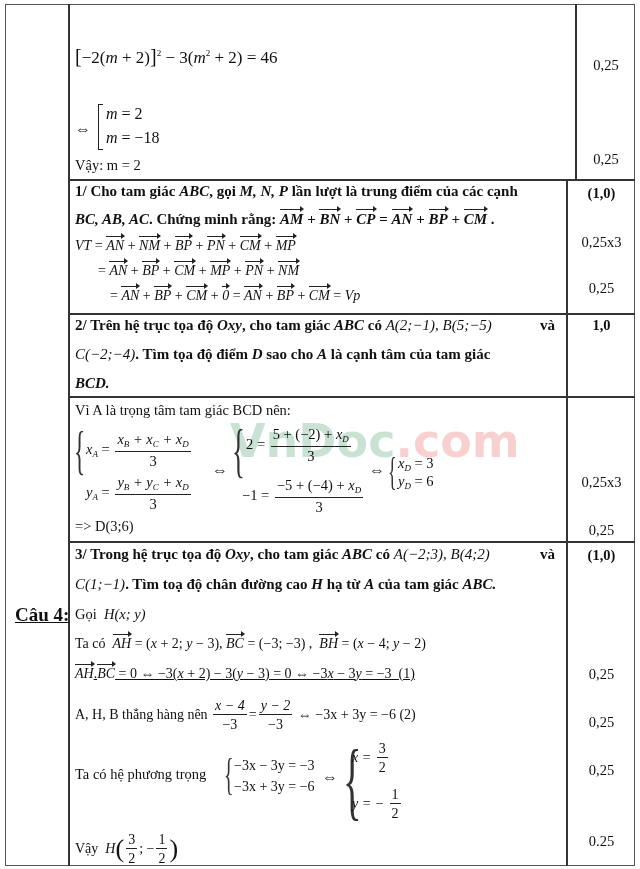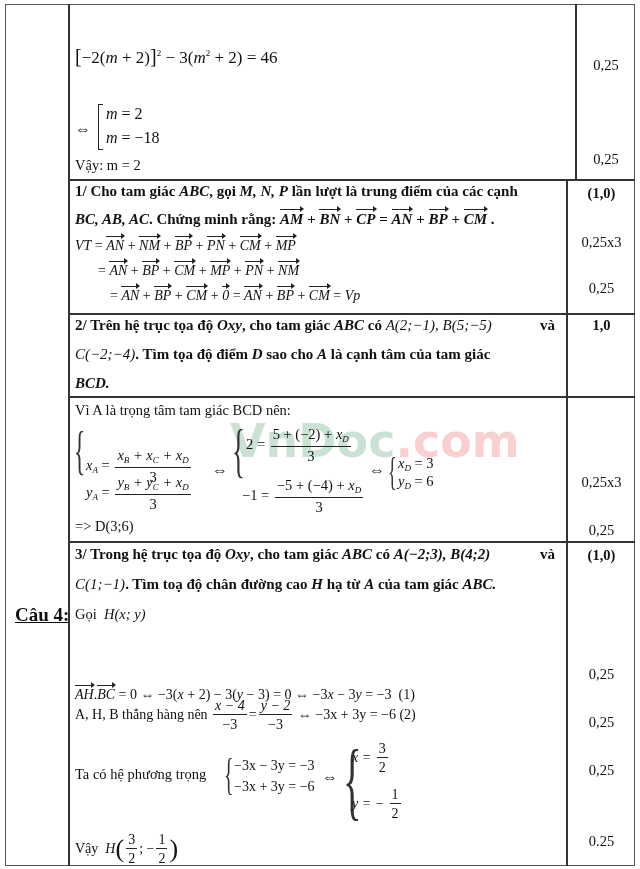--- a/index.html
+++ b/index.html
@@ -101,21 +101,21 @@
   <div class="t b" style="left:540px; top:318px; font-size:15px;">và</div>
   <div class="t b" style="left:75px; top:347px; font-size:15px;">
     <span class="i" style="font-weight:normal">C(−2;−4)</span><span>. Tìm tọa độ điểm </span><span class="i">D</span><span> sao cho </span><span class="i">A</span><span> là cạnh tâm của tam giác</span>
   </div>
   <div class="t b i" style="left:75px; top:376px; font-size:15px;">BCD.</div>
   <div class="score b" style="left:568px; width:67px; top:317px;">1,0</div>
 
   <div class="t" style="left:75px; top:403px;">Vì A là trọng tâm tam giác BCD nên:</div>
 
   <div class="brace" style="left:74px; top:425px;">{</div>
-  <div class="t i" style="left:86px; top:448px;">
+  <div class="t i" style="left:86px; top:432px;">
     x<span class="sub">A</span> <span style="font-style:normal">=</span>
     <span class="frac">
         <span class="num">x<span class="sub">B</span> + x<span class="sub">C</span> + x<span class="sub">D</span></span>
         <span class="den" style="font-style:normal">3</span>
       </span>
   </div>
   <div class="t i" style="left:86px; top:475px;">
     y<span class="sub">A</span> <span style="font-style:normal">=</span>
     <span class="frac">
         <span class="num">y<span class="sub">B</span> + y<span class="sub">C</span> + x<span class="sub">D</span></span>
@@ -142,35 +142,39 @@
   <div class="brace" style="left:388px; top:452px; font-size:40px;">{</div>
   <div class="t i" style="left:398px; top:456px;">x<span class="sub">D</span> <span style="font-style:normal">= 3</span></div>
   <div class="t i" style="left:398px; top:474px;">y<span class="sub">D</span> <span style="font-style:normal">= 6</span></div>
 
   <div class="t" style="left:75px; top:519px;">=&gt; D(3;6)</div>
   <div class="score" style="left:568px; width:67px; top:474px;">0,25x3</div>
   <div class="score" style="left:568px; width:67px; top:522px;">0,25</div>
 
   <div class="t b" style="left:75px; top:547px; font-size:15px;">
     <span>3/ Trong hệ trục tọa độ </span><span class="i">Oxy</span><span>, cho tam giác </span><span class="i">ABC</span><span> có </span>
-    <span class="i" style="font-weight:bold">A(−2;3), B(4;2)</span>
+    <span class="i" style="font-weight:normal">A(−2;3), B(4;2)</span>
   </div>
   <div class="t b" style="left:540px; top:547px; font-size:15px;">và</div>
   <div class="t b" style="left:75px; top:577px; font-size:15px;">
     <span class="i" style="font-weight:normal">C(1;−1)</span><span>. Tìm toạ độ chân đường cao </span><span class="i">H</span><span> hạ từ </span><span class="i">A</span><span> của tam giác </span><span class="i">ABC.</span>
   </div>
   <div class="score b" style="left:568px; width:67px; top:547px;">(1,0)</div>
 
   <div class="t" style="left:75px; top:607px;">
     <span>Gọi</span>&nbsp;
     <span class="i">H(x; y)</span>
   </div>
 
-
-  <div class="t" style="left:75px; top:688px; font-size:14px;">
+  <div class="t" style="left:75px; top:637px; font-size:14px;">
+    <span>Ta có</span>&nbsp;
+    <span class="vec">AH</span> = (<span class="i">x</span> + 2; <span class="i">y</span> − 3), <span class="vec">BC</span> = (−3; −3) ,&nbsp; <span class="vec">BH</span> = (<span class="i">x</span> − 4; <span class="i">y</span> − 2)
+  </div>
+
+  <div class="t" style="left:75px; top:667px; font-size:14px;text-decoration:underline;">
     <span class="vec">AH</span>.<span class="vec">BC</span> = 0 ⇔ −3(<span class="i">x</span> + 2) − 3(<span class="i">y</span> − 3) = 0 ⇔ −3<span class="i">x</span> − 3<span class="i">y</span> = −3 &nbsp;(1)
   </div>
   <div class="score" style="left:568px; width:67px; top:666px;">0,25</div>
 
   <div class="t" style="left:75px; top:698px; font-size:14px;">
     <span>A, H, B thẳng hàng nên</span>
     <span class="frac i">
         <span class="num">x − 4</span>
         <span class="den" style="font-style:normal">−3</span>
       </span>=<span class="frac i">

